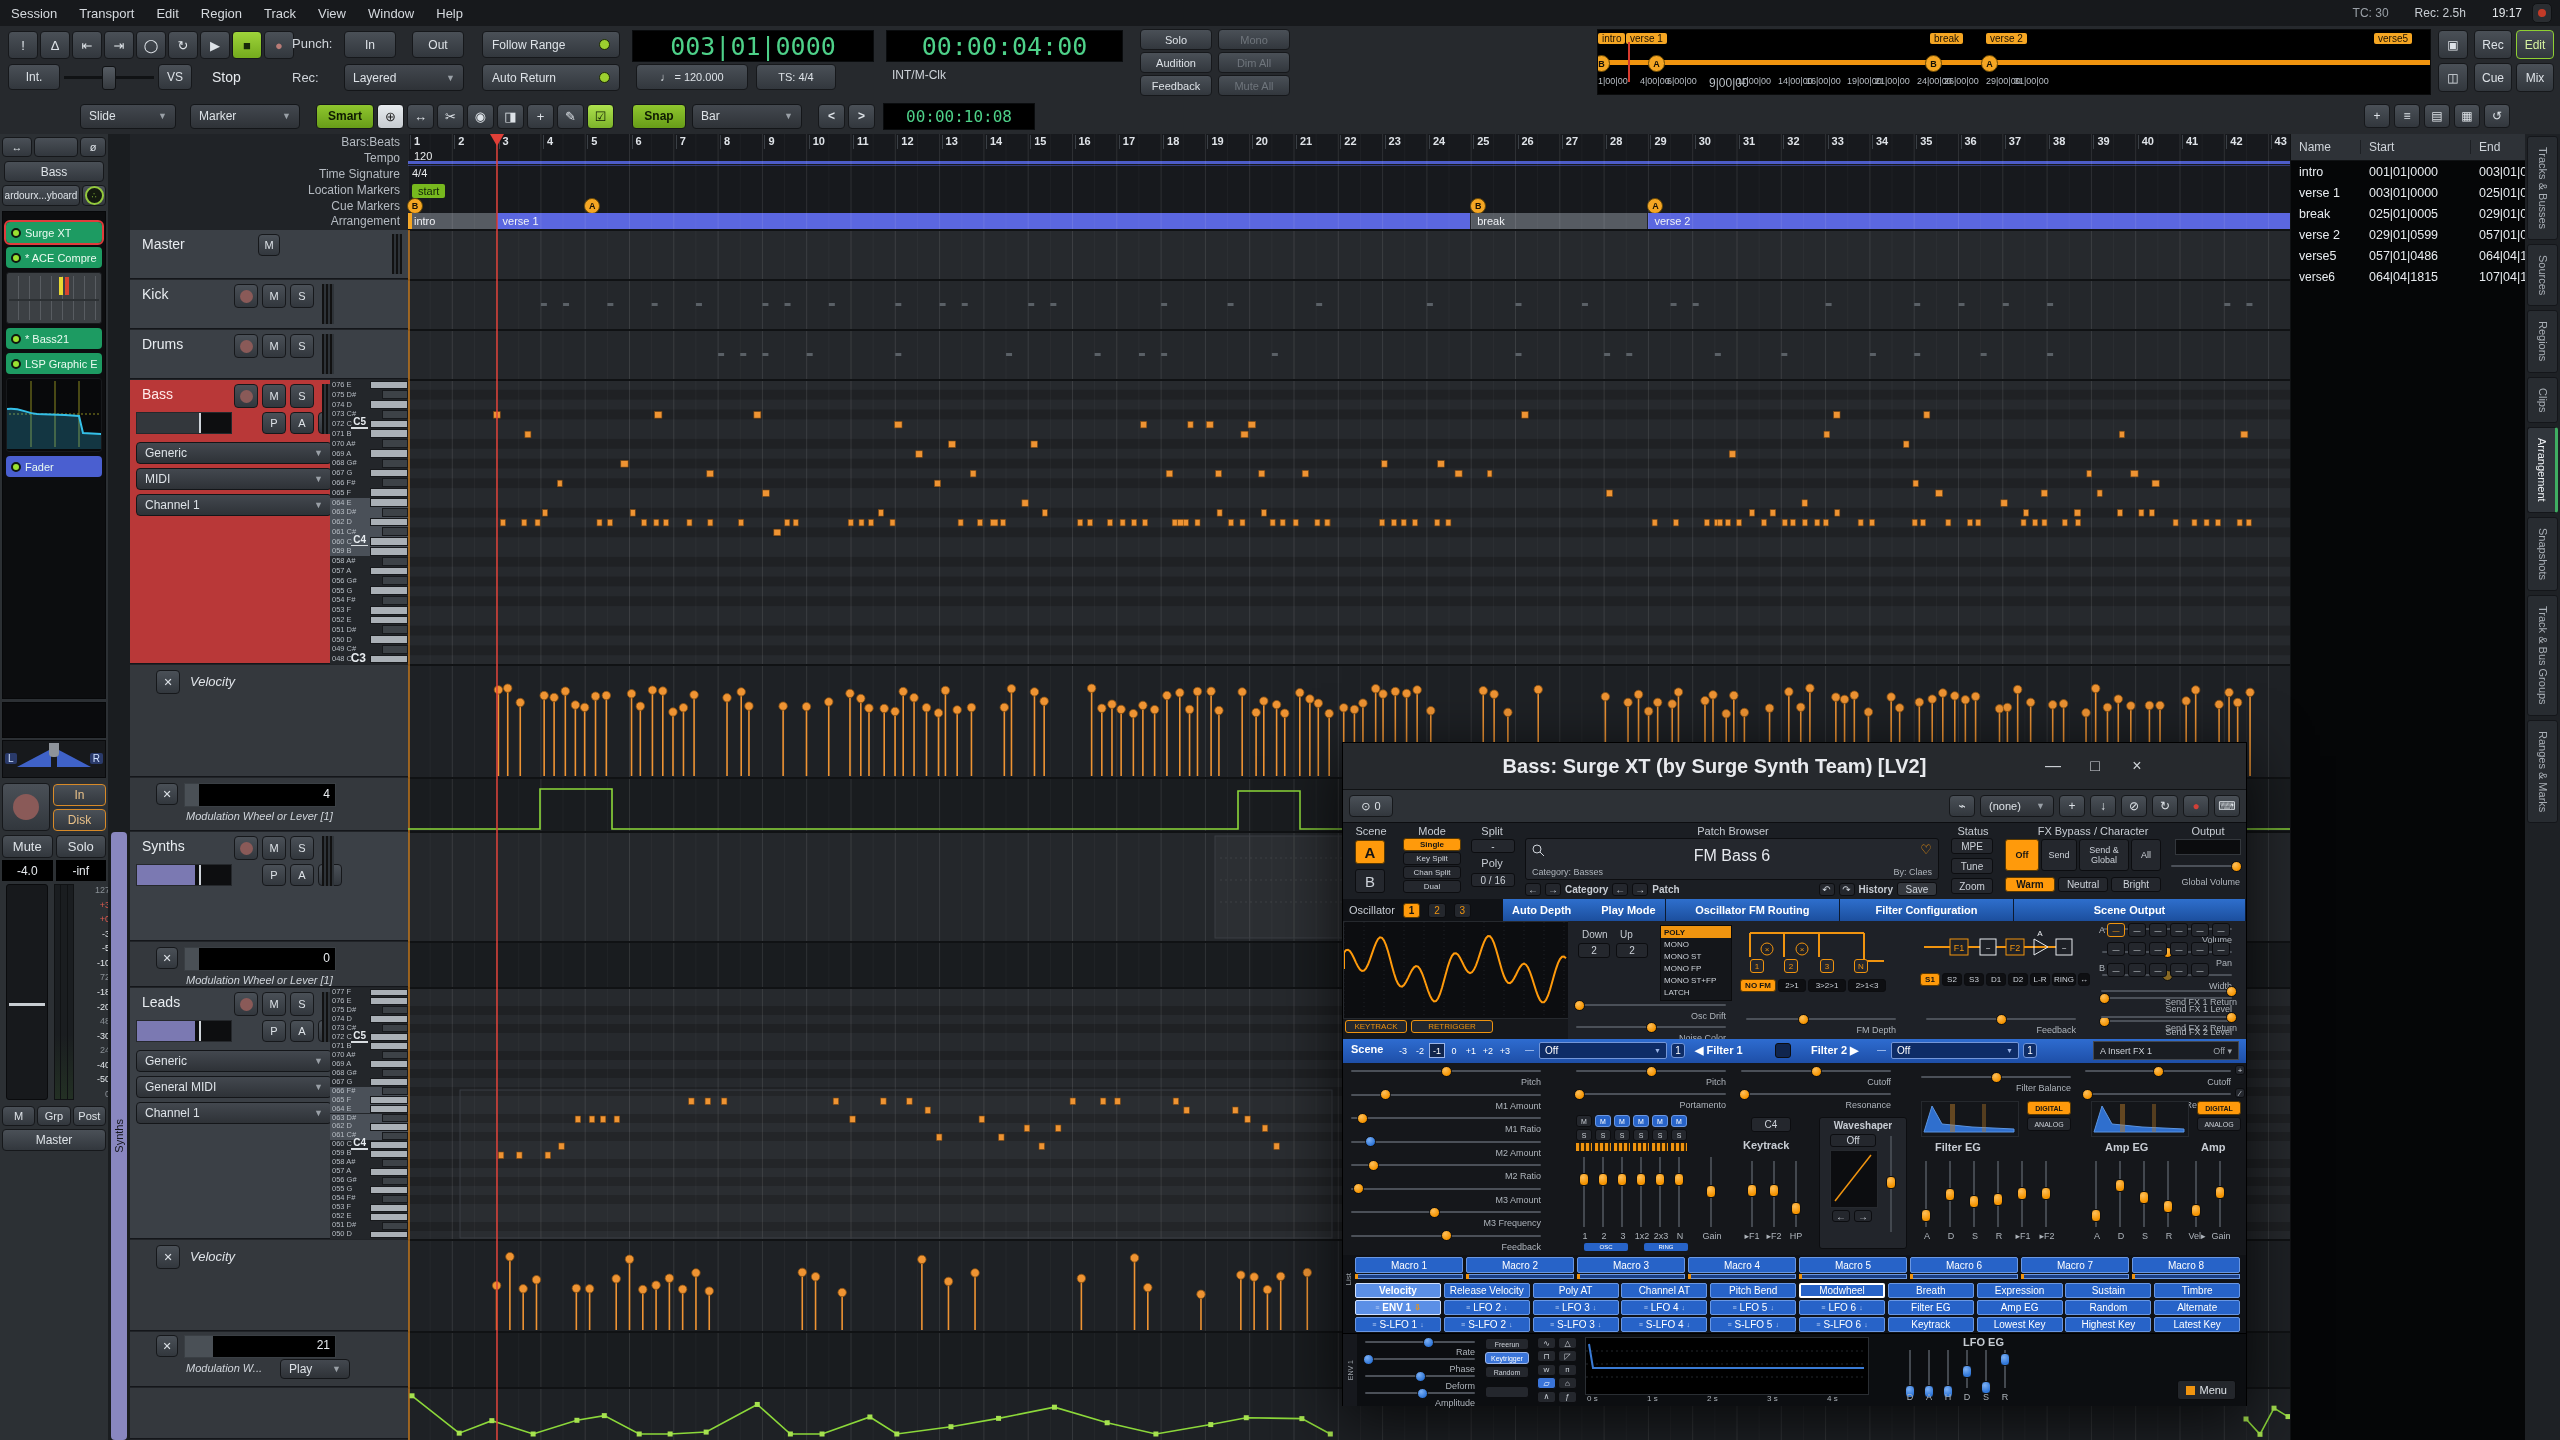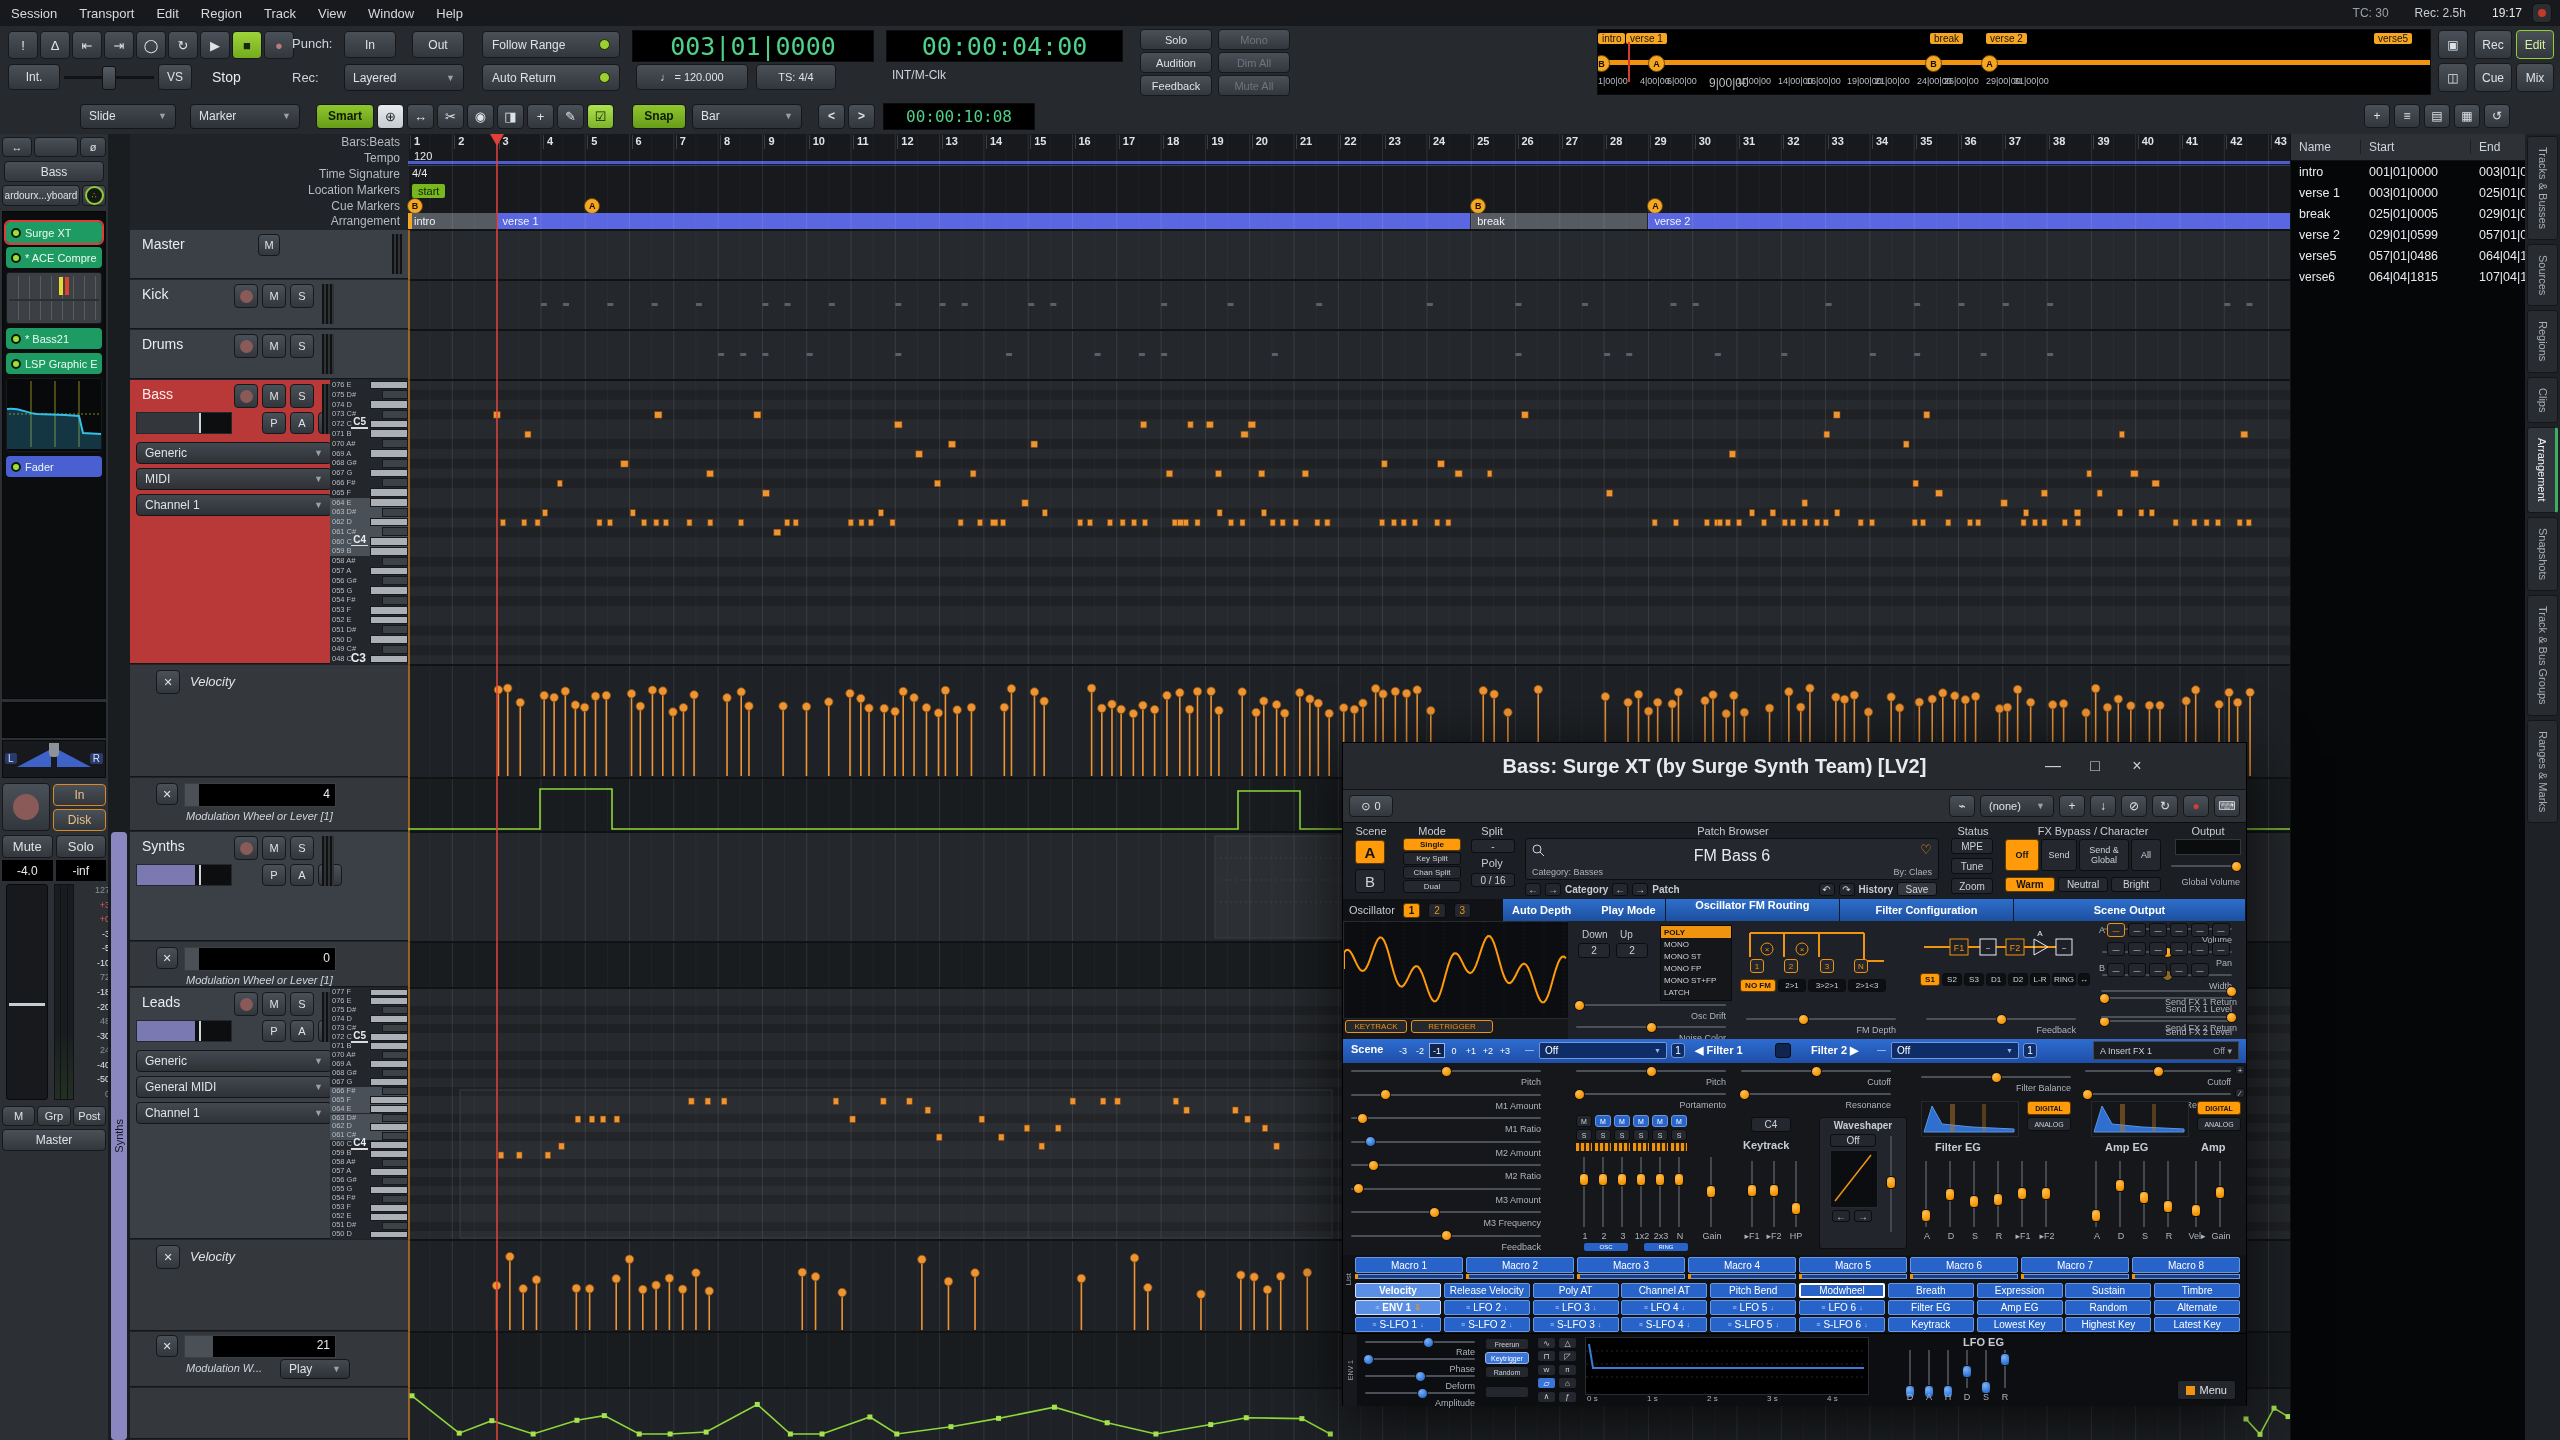--- a/index.html
+++ b/index.html
@@ -1586,21 +1586,21 @@
         </div>
         <div class="row" style="position: absolute; left: 0px; top: 76px; width: 903px; height: 22px; background: rgb(16, 18, 22);">
           <div class="s-lab" style="margin-left: 6px; font-size: 11px;">Oscillator</div>
           <div class="s-btn org" style="width: 18px; height: 15px; margin-left: 8px; font-size: 10px;">1</div>
           <div class="s-btn" style="width: 18px; height: 15px; margin-left: 8px; font-size: 10px; color: rgb(240, 148, 15);">2</div>
           <div class="s-btn" style="width: 18px; height: 15px; margin-left: 8px; font-size: 10px; color: rgb(240, 148, 15);">3</div>
           <div style="margin-left: 32px; width: 168px; height: 22px; background: linear-gradient(rgb(46, 111, 205), rgb(28, 79, 158)); border-right: 1px solid rgb(12, 26, 48); display: flex; align-items: center; justify-content: center; gap: 30px;">
             <div style="font-size: 11px; font-weight: bold; color: rgb(255, 255, 255);">Auto Depth</div>
             <div style="font-size: 11px; font-weight: bold; color: rgb(255, 255, 255);">Play Mode</div>
           </div>
-          <div style="margin-left: 0px; width: 180px; height: 22px; background: linear-gradient(rgb(46, 111, 205), rgb(28, 79, 158)); border-right: 1px solid rgb(12, 26, 48); display: flex; align-items: flex-start; justify-content: center; gap: 30px;">
+          <div style="margin-left: 0px; width: 180px; height: 22px; background: linear-gradient(rgb(46, 111, 205), rgb(28, 79, 158)); border-right: 1px solid rgb(12, 26, 48); display: flex; align-items: center; justify-content: center; gap: 30px;">
             <div style="font-size: 11px; font-weight: bold; color: rgb(255, 255, 255);">Oscillator FM Routing</div>
           </div>
           <div style="margin-left: 0px; width: 180px; height: 22px; background: linear-gradient(rgb(46, 111, 205), rgb(28, 79, 158)); border-right: 1px solid rgb(12, 26, 48); display: flex; align-items: center; justify-content: center; gap: 30px;">
             <div style="font-size: 11px; font-weight: bold; color: rgb(255, 255, 255);">Filter Configuration</div>
           </div>
           <div style="margin-left: 0px; width: 240px; height: 22px; background: linear-gradient(rgb(46, 111, 205), rgb(28, 79, 158)); border-right: 1px solid rgb(12, 26, 48); display: flex; align-items: center; justify-content: center; gap: 30px;">
             <div style="font-size: 11px; font-weight: bold; color: rgb(255, 255, 255);">Scene Output</div>
           </div>
         </div>
         <div style="position: absolute; left: 0px; top: 98px; width: 903px; height: 118px;">

